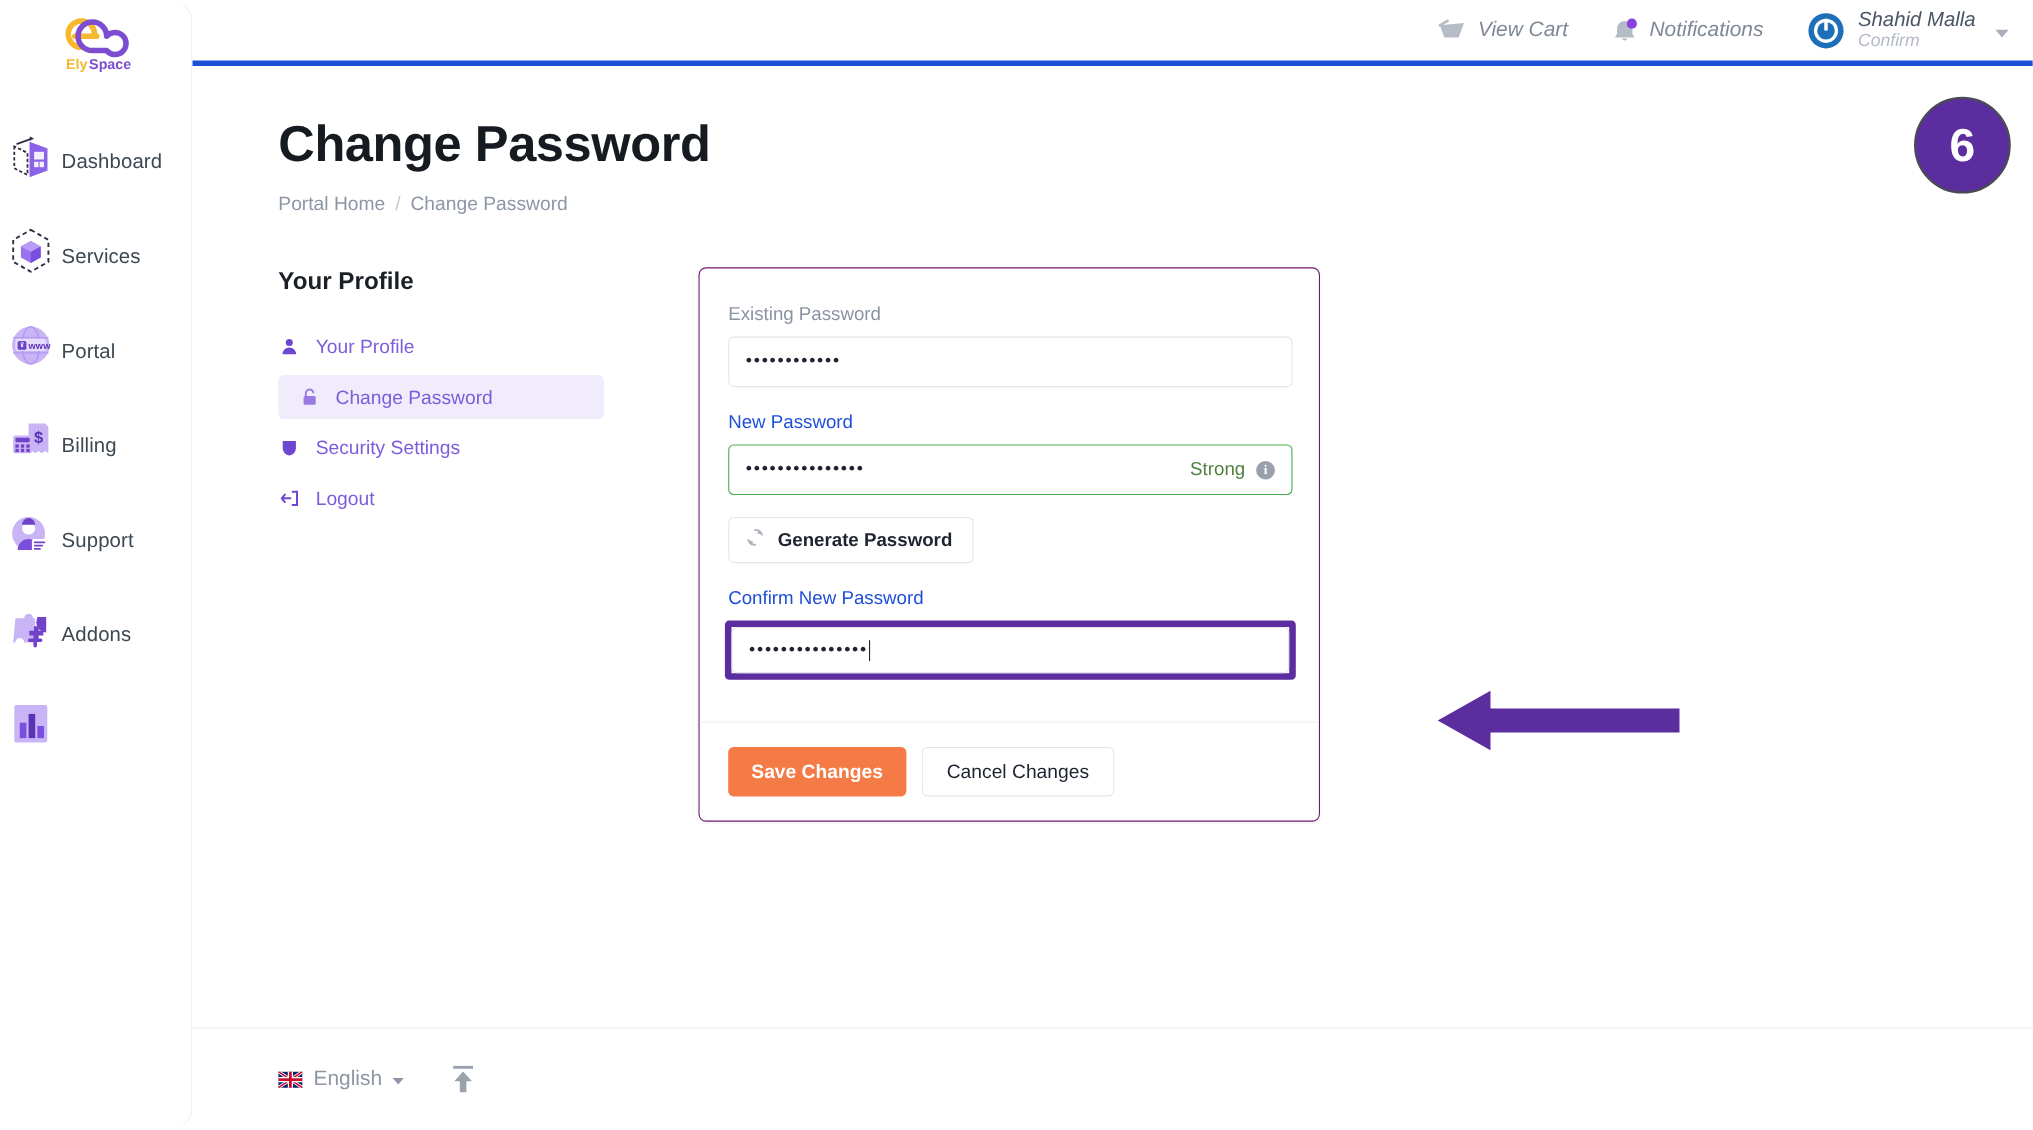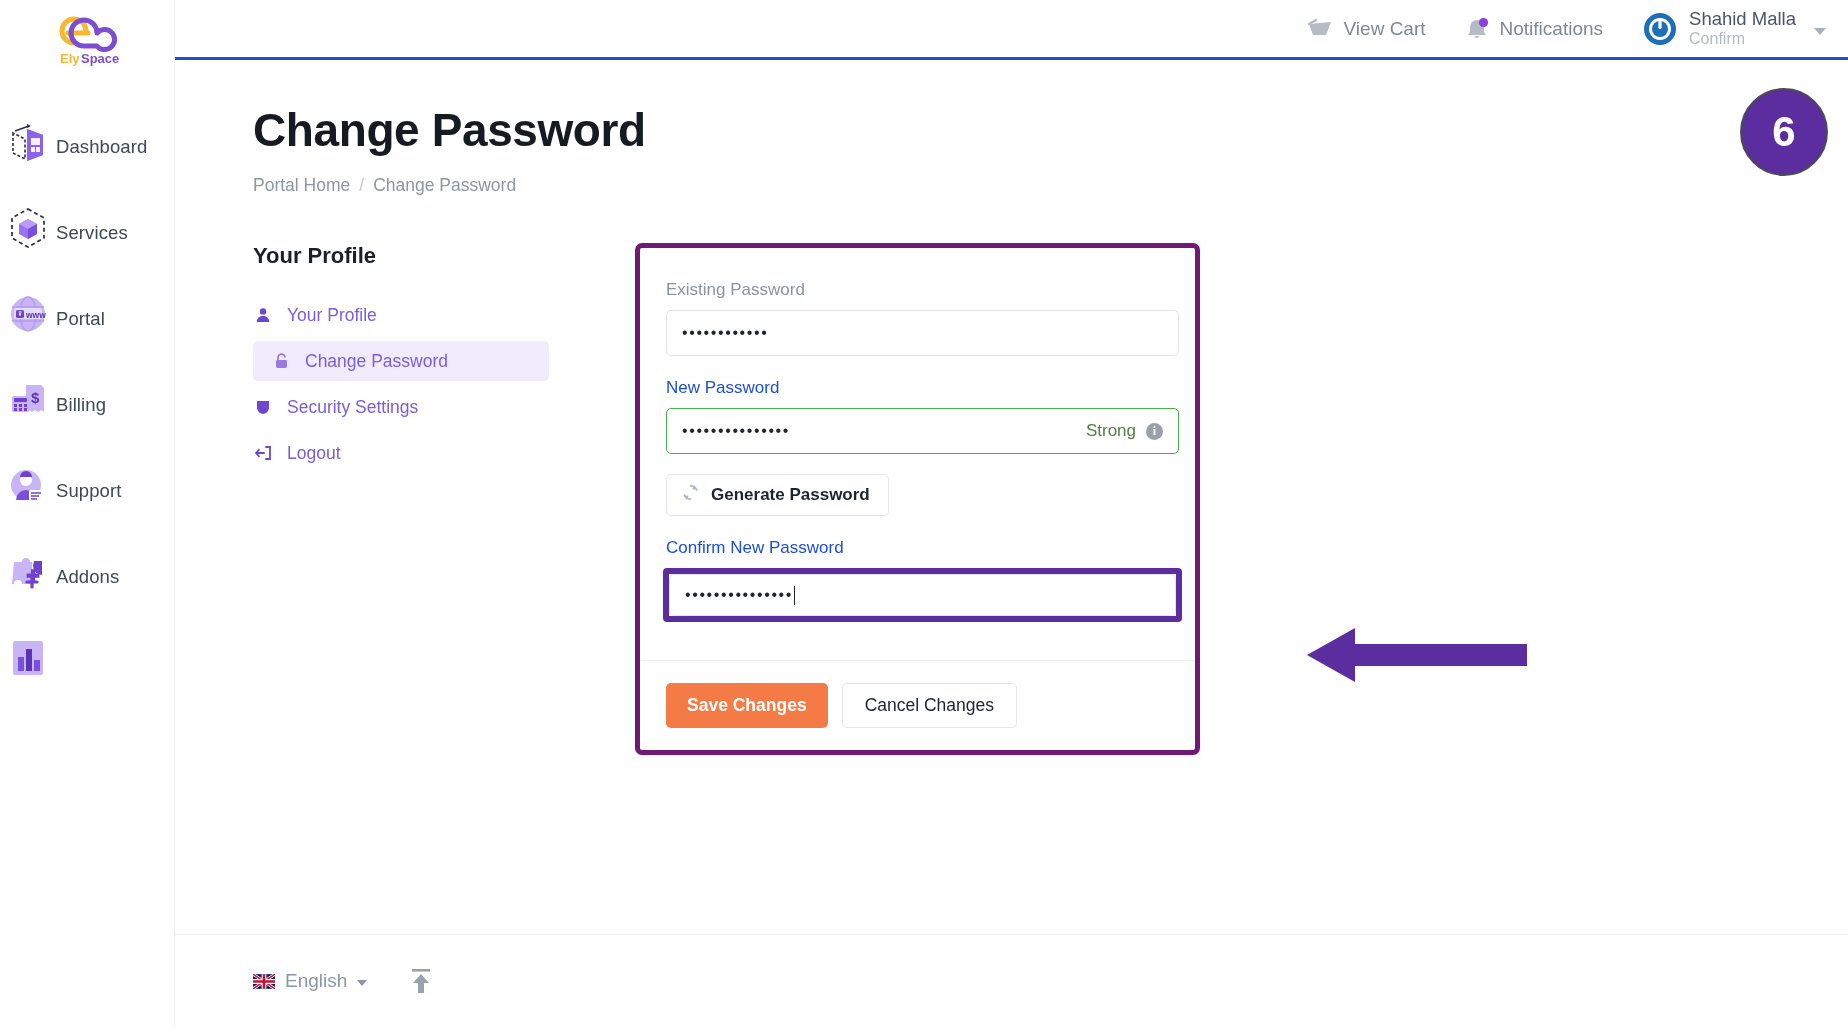--- a/index.html
+++ b/index.html
@@ -12,20 +12,21 @@
   #app { position: relative; width: 1848px; height: 1027px; display: flex; }
 
   
   .sidebar {
     width: 175px; height: 1027px;
     background: #ffffff;
     border-right: 1px solid #ededf2;
     flex: 0 0 175px;
     position: relative;
     overflow: hidden;
+    border-radius: 20px;
   }
   .brand {
     height: 76px;
     display: flex; align-items: center; justify-content: center;
     padding-top: 6px;
   }
   .brand svg { display:block; }
   .nav-items { padding-top: 22px; }
   .nav-item {
     display: flex; flex-direction: row; align-items: center;
@@ -46,24 +47,25 @@
   .main {
     flex: 1 1 auto; height: 1027px;
     display: flex; flex-direction: column;
     position: relative;
     background: #ffffff;
   }
 
   
   .topbar {
     height: 60px; flex: 0 0 60px;
-    border-bottom: 3px solid #1d4ed8;
+    border-bottom: 5px solid #1d4ed8;
     display: flex; align-items: center; justify-content: flex-end;
     padding-right: 22px;
     background: #fff;
+    font-style: italic;
   }
   .topbar-item {
     display: flex; align-items: center;
     gap: 10px;
     margin-left: 38px;
     cursor: pointer;
     color: #8a94a6;
     font-size: 19px;
   }
   .topbar-item .tb-label { color: #7f8897; }
@@ -130,21 +132,21 @@
     width: 296px;
     padding-left: 18px;
     color: #7c5cdb;
   }
 
   
   .card {
     width: 565px;
     margin-left: 42px;
     background: #ffffff;
-    border: 5px solid #701a75;
+    border: 1px solid #701a75;
     border-radius: 7px;
     box-shadow: 0 1px 3px rgba(20,25,40,.055);
     position: relative;
   }
   .card-body { padding: 32px 26px 34px 26px; }
   .field { margin-bottom: 4px; }
   .field-label {
     font-size: 17px; color: #8a93a2; margin-bottom: 10px; display:block;
   }
   .field-label.valid { color: #1d4ed8; }

